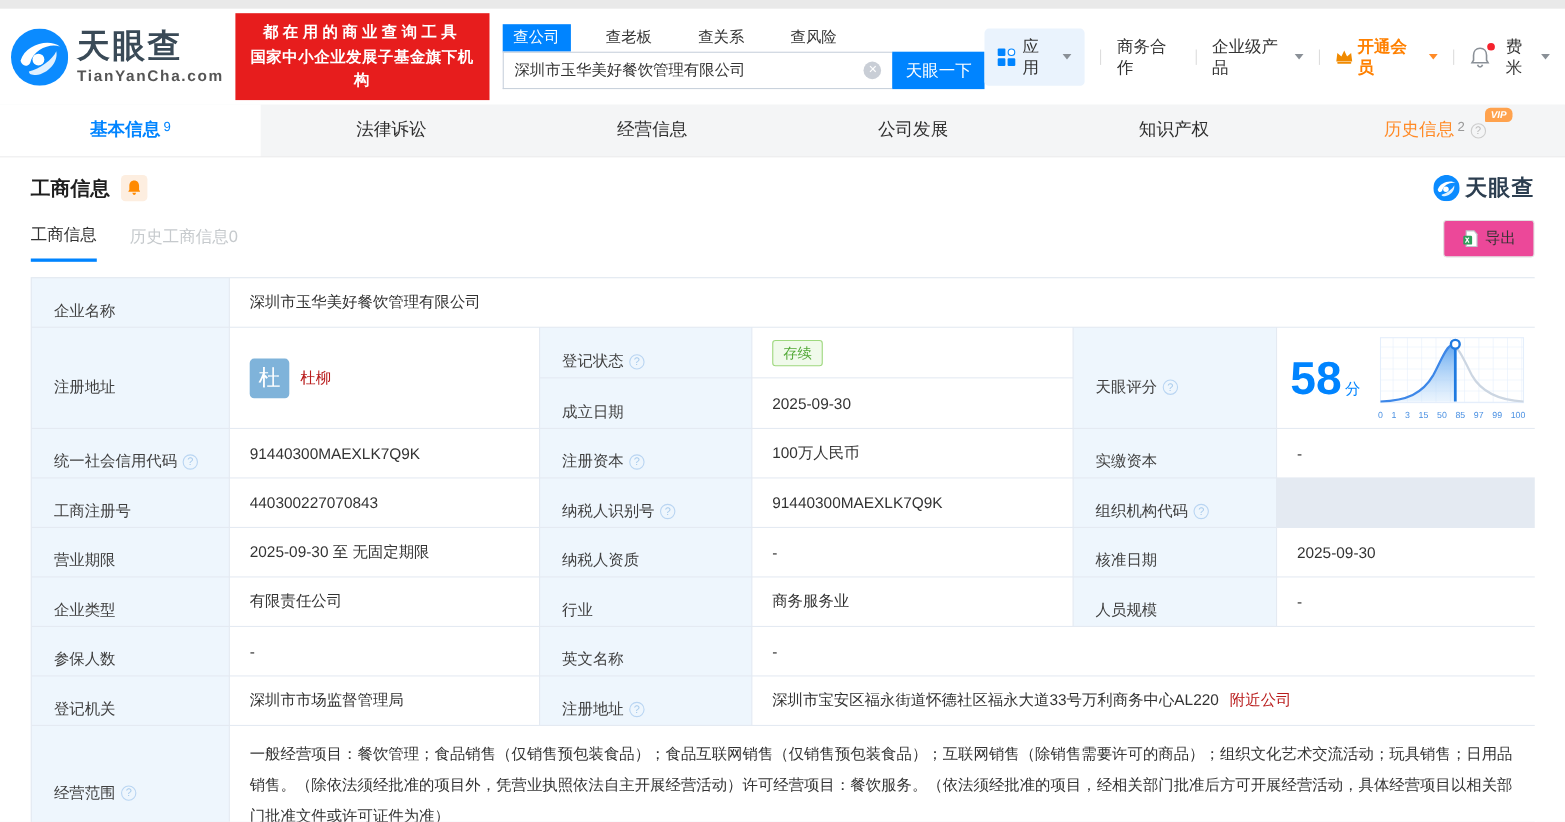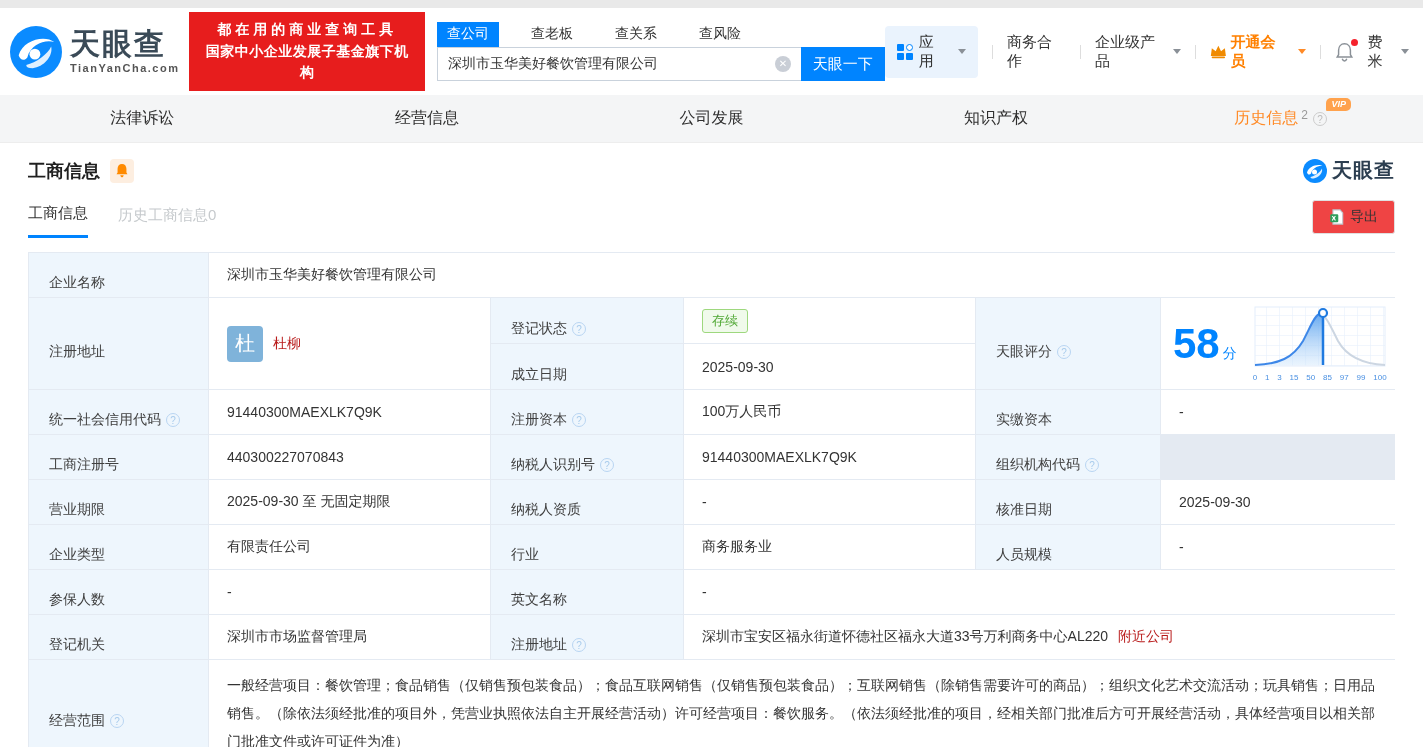--- a/index.html
+++ b/index.html
@@ -8,21 +8,21 @@
 
   
   .topstrip { height:8px; background:#e9e9e9; }
 
   
   .hdr { height:87px; display:flex; align-items:center; padding:0 14px 0 10px; background:#fff; }
   .logo { display:flex; align-items:center; gap:8px; cursor:pointer; }
   .logo-icon { width:52px; height:52px; flex:0 0 auto; }
   .logo-text { display:flex; flex-direction:column; line-height:1; }
   .logo-brand { font-size:30px; font-weight:700; color:#3a4a57; letter-spacing:2px; }
-  .logo-domain { font-size:11px; font-weight:700; color:#555; letter-spacing:1.5px; margin-top:4px; }
+  .logo-domain { font-size:14px; font-weight:700; color:#555; letter-spacing:1.5px; margin-top:4px; }
 
   .slogan { margin-left:10px; background:#e71d1d; color:#fff; padding:7px 10px; text-align:center;
     font-weight:700; line-height:1.55; }
   .slogan-l1 { font-size:14px; letter-spacing:4px; }
   .slogan-l2 { font-size:14px; letter-spacing:0.5px; }
 
   .searchbox { margin-left:12px; width:452px; }
   .stabs { display:flex; align-items:flex-end; gap:22px; margin-bottom:0; }
   .stab { font-size:14px; color:#333; padding:3px 10px 4px; cursor:pointer; }
   .stab.active { background:#0084ff; color:#fff; }
@@ -74,21 +74,21 @@
   .bell-box { margin-left:10px; width:24px; height:24px; background:#fdeee0; border-radius:4px;
     display:flex; align-items:center; justify-content:center; cursor:pointer; }
   .watermark { margin-left:auto; display:flex; align-items:center; gap:5px; }
   .wm-text { font-size:20px; font-weight:700; color:#2c3e50; letter-spacing:1px; }
 
   .subtabs { margin-top:16px; display:flex; align-items:center; }
   .subtab { font-size:15px; padding-bottom:12px; cursor:pointer; }
   .subtab.active { color:#333; border-bottom:3px solid #0084ff; font-weight:500; }
   .subtab.idle { color:#c6cacd; margin-left:30px; }
   .export-btn { margin-left:auto; display:flex; align-items:center; gap:6px; border:1px solid #e0e0e0;
-    border-radius:3px; background:#ef4444; padding:7px 16px; font-size:14px; color:#333; cursor:pointer;
+    border-radius:3px; background:#ec4899; padding:7px 16px; font-size:14px; color:#333; cursor:pointer;
     font-family:inherit; margin-bottom:8px; }
 
   
   .biz-table { margin-top:10px; display:grid; gap:1px; background:#e4eaf2; border:1px solid #e4eaf2;
     grid-template-columns:179px 281px 192px 291px 184px 1fr;
     grid-template-rows:44px 45px 45px 44px 44px 44px 44px 44px 44px auto; }
   .cell { display:flex; align-items:center; font-size:14px; }
   .lbl { background:#eef6fd; color:#404040; padding:16px 8px 0 20px; }
   .val { background:#fff; color:#333; padding:0 10px 0 18px; }
   .badge-green { background:#f0faeb; border:1px solid #9ed87e; color:#52a937; font-size:13px;
@@ -183,20 +183,24 @@
       <span class="red-dot"></span>
     </span>
     <span class="hm-item">
       <span>费米</span>
       <span class="caret"></span>
     </span>
   </div>
 </header>
 
 <nav class="navtabs">
+  <div class="ntab active">
+    <span>基本信息</span>
+    <span class="cnt">9</span>
+  </div>
   <div class="ntab">
     <span>法律诉讼</span>
   </div>
   <div class="ntab">
     <span>经营信息</span>
   </div>
   <div class="ntab">
     <span>公司发展</span>
   </div>
   <div class="ntab">

